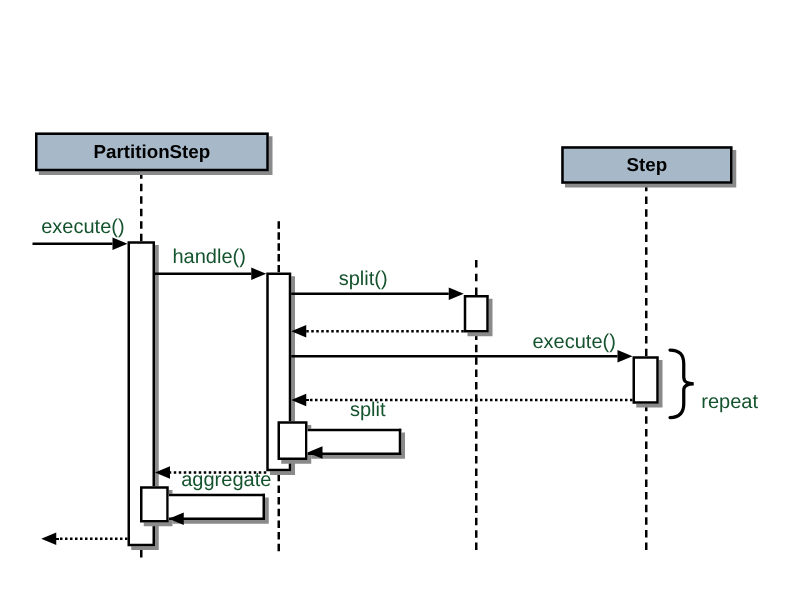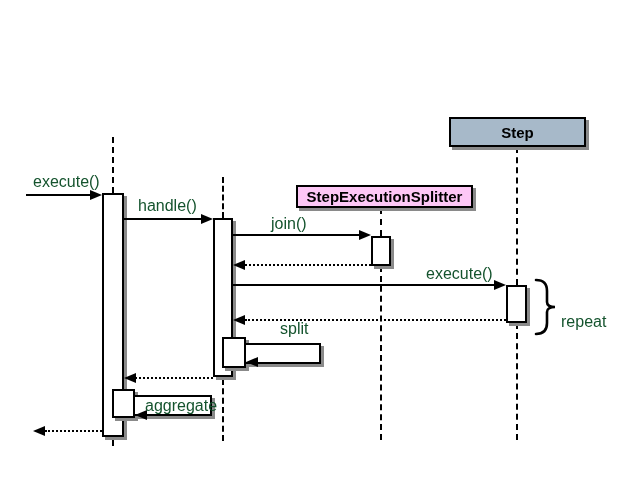--- a/index.html
+++ b/index.html
@@ -88,43 +88,43 @@
 
   <div class="lifeline" style="left:112px; top:137px; height:56px;"></div>
   <div class="lifeline" style="left:112px; top:437px; height:9px;"></div>
   <div class="lifeline" style="left:222px; top:177px; height:41px;"></div>
   <div class="lifeline" style="left:222px; top:379px; height:62px;"></div>
   <div class="lifeline" style="left:380px; top:208px; height:28px;"></div>
   <div class="lifeline" style="left:380px; top:266px; height:174px;"></div>
   <div class="lifeline" style="left:516px; top:147px; height:138px;"></div>
   <div class="lifeline" style="left:516px; top:323px; height:117px;"></div>
 
-  <div class="actor-box actor-pink" style="left:296px; top:185px; width:177px; height:23px;">
-    <span>StepExecutionSplitter</span>
+  <div class="actor-box actor-blue" style="left:28px;  top:106px; width:187px; height:31px;">
+    <span>PartitionStep</span>
   </div>
   <div class="actor-box actor-blue" style="left:449px; top:117px; width:137px; height:30px;">
     <span>Step</span>
   </div>
 
   <div class="activation" style="left:102px; top:193px; width:22px; height:244px;"></div>
   <div class="activation" style="left:213px; top:218px; width:20px; height:159px;"></div>
   <div class="activation" style="left:371px; top:236px; width:20px; height:30px;"></div>
   <div class="activation" style="left:506px; top:285px; width:21px; height:38px;"></div>
   <div class="activation" style="left:222px; top:337px; width:24px; height:31px;"></div>
   <div class="activation" style="left:112px; top:389px; width:23px; height:29px;"></div>
 
   <div class="msg-label" style="left:33px; top:174px;">execute()</div>
   <div class="line-solid" style="left:26px; top:194px; width:64px;"></div>
   <div class="arr-r" style="left:90px; top:190px;"></div>
 
   <div class="msg-label" style="left:138px; top:198px;text-align:center;">handle()</div>
   <div class="line-solid" style="left:124px; top:218px; width:77px;"></div>
   <div class="arr-r" style="left:201px; top:214px;"></div>
 
-  <div class="msg-label" style="left:271px; top:216px;">join()</div>
+  <div class="msg-label" style="left:271px; top:216px;">split()</div>
   <div class="line-solid" style="left:233px; top:234px; width:126px;"></div>
   <div class="arr-r" style="left:359px; top:230px;"></div>
 
   <div class="line-dotted" style="left:245px; top:264px; width:126px;"></div>
   <div class="arr-l" style="left:233px; top:260px;"></div>
 
   <div class="msg-label" style="left:426px; top:266px;">execute()</div>
   <div class="line-solid" style="left:233px; top:284px; width:261px;"></div>
   <div class="arr-r" style="left:494px; top:280px;"></div>
 
@@ -137,19 +137,19 @@
   <div class="msg-label" style="left:561px; top:314px;">repeat</div>
 
   <div class="msg-label" style="left:280px; top:321px;">split</div>
   <div class="selfcall" style="left:246px; top:343px; width:75px; height:21px;"></div>
   <div class="arr-l" style="left:246px; top:357px;"></div>
 
   <div class="line-dotted" style="left:135px; top:377px; width:78px;"></div>
   <div class="arr-l" style="left:124px; top:373px;"></div>
 
   <div class="selfcall" style="left:135px; top:395px; width:77px; height:21px;"></div>
-  <div class="msg-label" style="left:145px; top:398px;">aggregate</div>
+  <div class="msg-label" style="left:145px; top:377px;">aggregate</div>
   <div class="arr-l" style="left:135px; top:410px;"></div>
 
   <div class="line-dotted" style="left:45px; top:430px; width:57px;"></div>
   <div class="arr-l" style="left:33px; top:426px;"></div>
 
 </div>
 
 </body></html>

